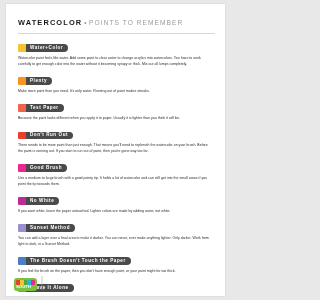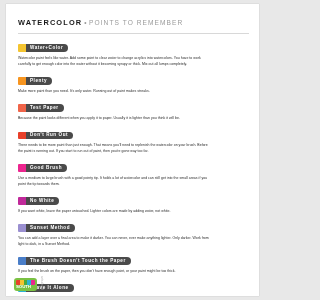--- a/index.html
+++ b/index.html
@@ -12,21 +12,21 @@
     overflow: hidden;
     background: #e8e8e8;
     font-family: "Liberation Sans", sans-serif;
     -webkit-font-smoothing: antialiased;
   }
 
   .page {
     position: absolute;
     left: 6px;
     top: 4px;
-    width: 253px;
+    width: 219px;
     height: 292px;
     background: #ffffff;
     box-shadow: 0 0 1px rgba(0,0,0,0.25);
     box-sizing: border-box;
     overflow: hidden;
   }
 
   .page-inner {
     position: absolute;
     left: 12px;

